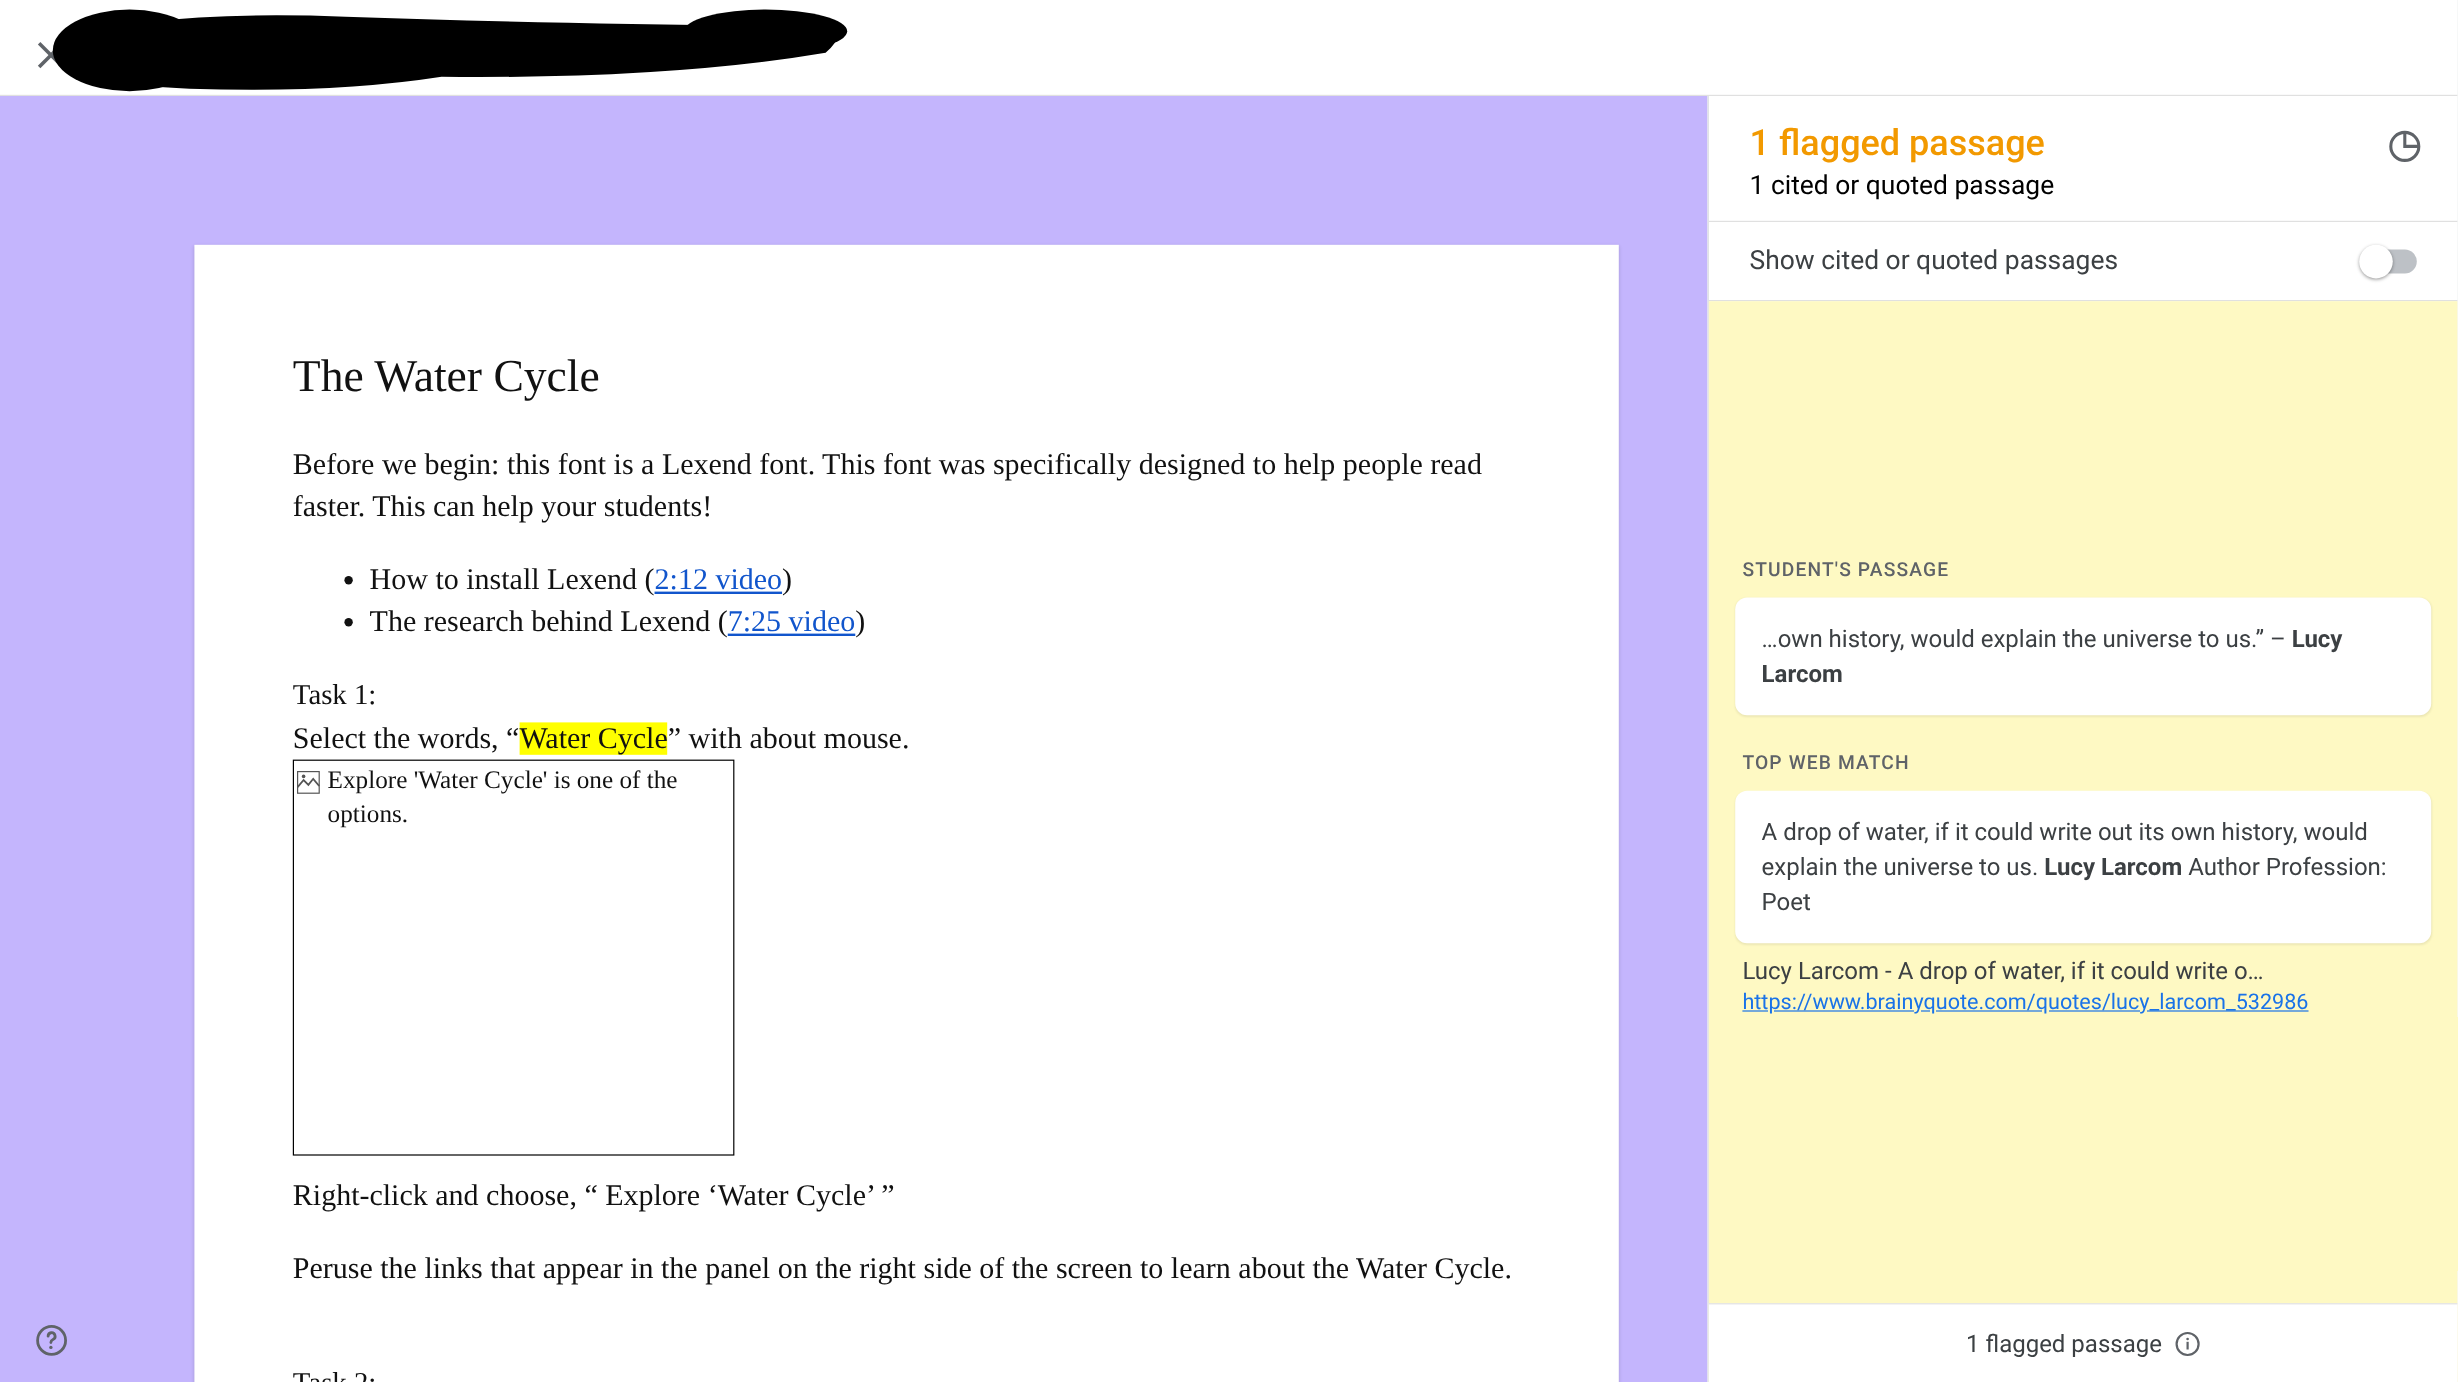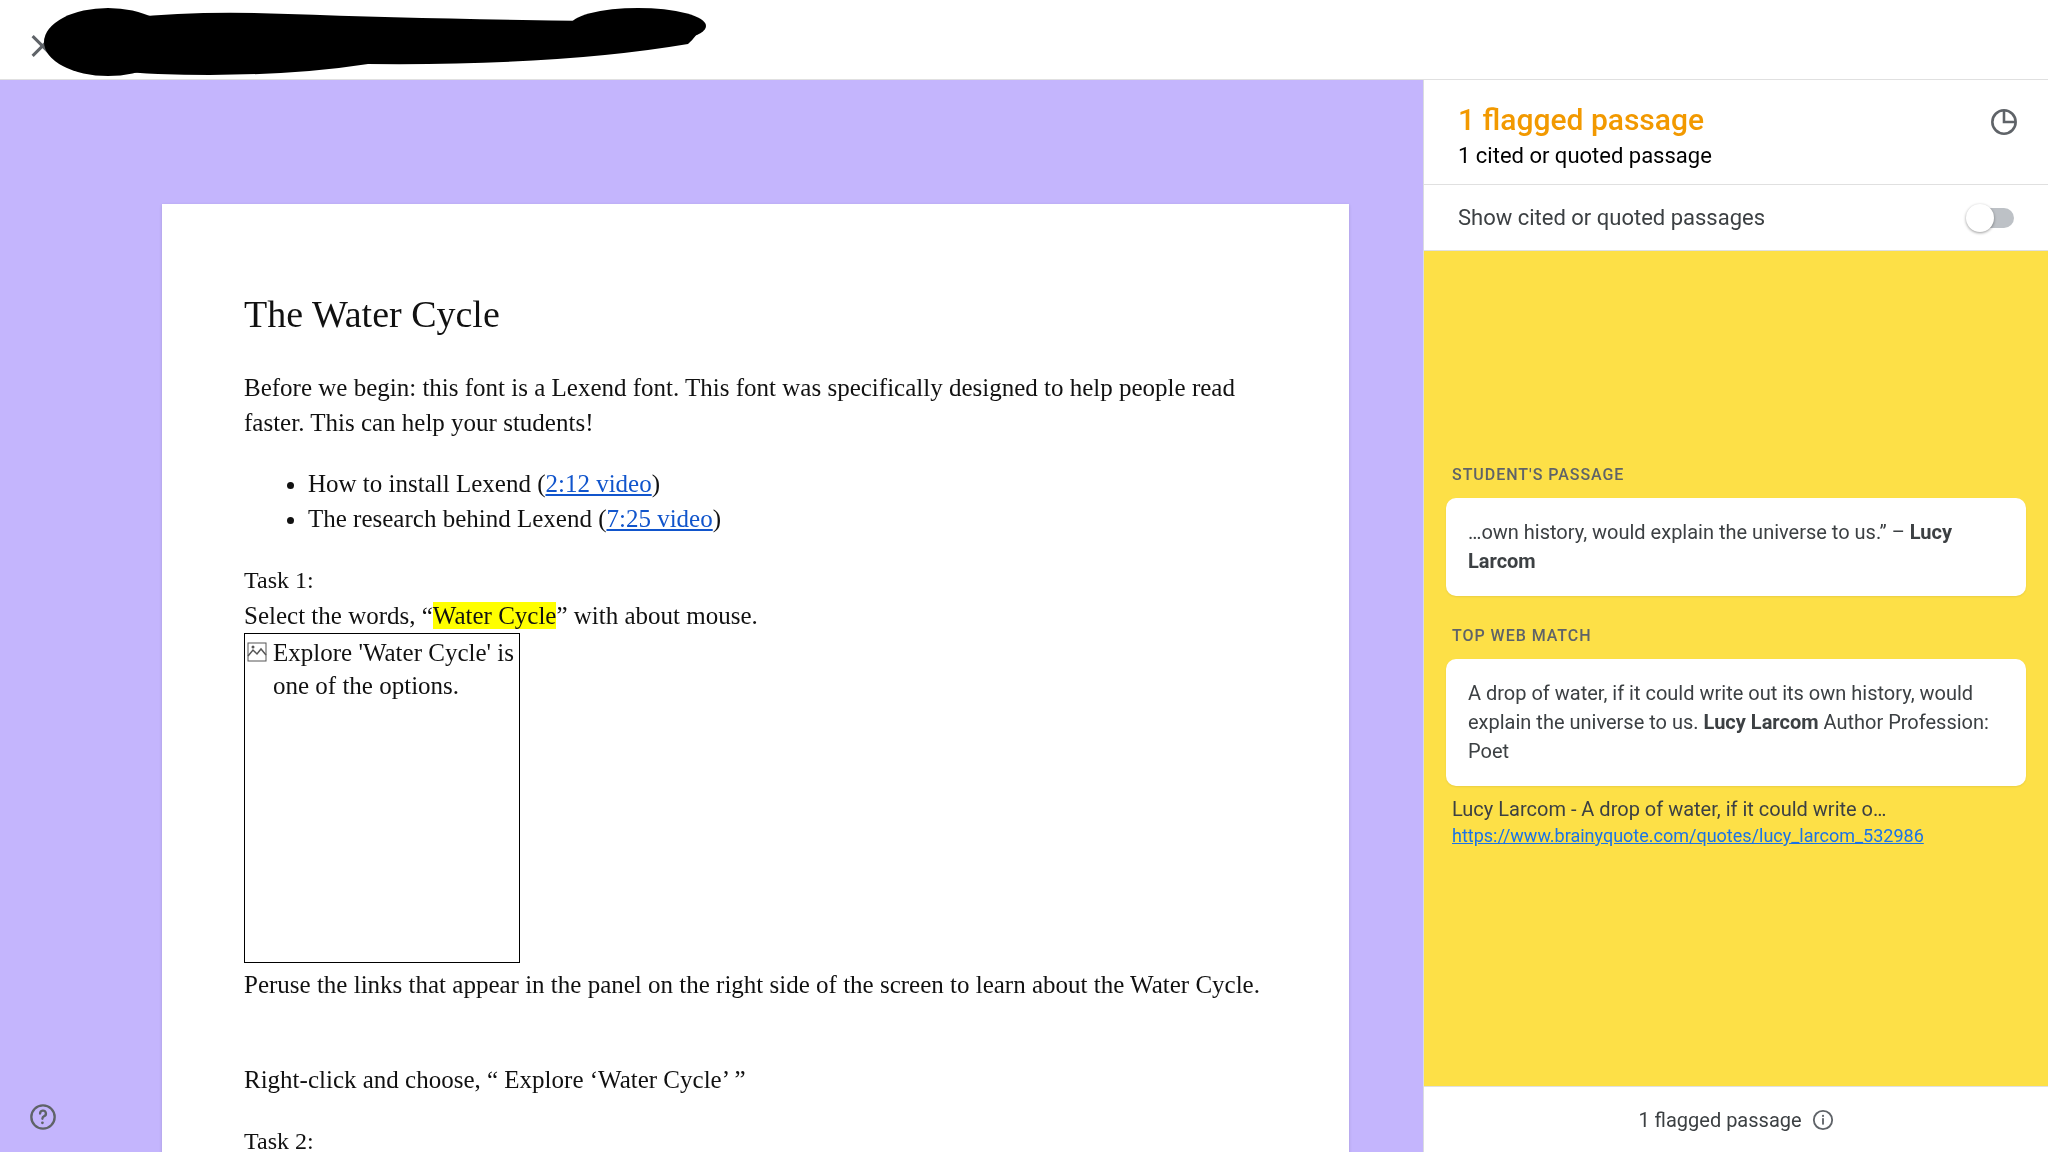--- a/index.html
+++ b/index.html
@@ -15,34 +15,34 @@
   .body { flex:1; display:flex; }
   .stage { flex:1; position:relative; background:#c4b5fd; overflow:hidden; }
   .page { position:absolute; left:162px; top:124px; width:1187px; min-height:1040px; background:#fff; box-shadow: 0 1px 3px rgba(0,0,0,0.15); padding: 88px 82px 60px 82px; font-family: Georgia, "Times New Roman", serif; color:#111; }
   .page h1 { font-size: 38px; font-weight: 400; margin-bottom: 34px; }
   .page p  { font-size: 25px; line-height: 1.4; margin-bottom: 26px; }
   .page ul { margin: 0 0 26px 64px; }
   .page li { font-size: 25px; line-height: 1.4; }
   .page a  { color:#1155cc; text-decoration: underline; }
   .task-label { font-weight:400; font-size:24px; }
   .hl { background:#ffff00; }
-  .imgbox { width:276px; height:330px; border:1px solid #000; position:relative; font-size:25px; line-height:1.35; margin-bottom:4px; }
+  .imgbox { width:368px; height:330px; border:1px solid #000; position:relative; font-size:21px; line-height:1.35; margin-bottom:16px; }
   .imgbox-inner { position:absolute; top:2px; left:2px; right:2px; display:flex; align-items:flex-start; gap:6px; }
   .broken-icon { width:20px; height:20px; flex-shrink:0; margin-top:6px; }
   .help-btn { position:absolute; left:28px; bottom:20px; width:30px; height:30px; border-radius:50%; color:#5f6368; display:flex; align-items:center; justify-content:center; }
 
   .panel { width:625px; background:#fff; border-left:1px solid #dadce0; display:flex; flex-direction:column; position:relative; }
   .panel-head { padding: 22px 34px 16px 34px; border-bottom:1px solid #e0e0e0; position:relative; }
   .flag-title { font-size:30px; color:#f29900; font-weight:500; margin-bottom:6px; }
   .flag-sub   { font-size:22px; color:#000000; }
   .pie-icon   { position:absolute; right:30px; top:28px; width:28px; height:28px; }
   .panel-row  { padding: 20px 34px; border-bottom:1px solid #e0e0e0; display:flex; align-items:center; justify-content:space-between; font-size:22px; color:#3c4043; }
   .switch { width:46px; height:20px; border-radius:10px; background:#bdc1c6; position:relative; }
   .switch::after{ content:""; position:absolute; left:-2px; top:-4px; width:28px; height:28px; border-radius:50%; background:#fff; box-shadow:0 1px 3px rgba(0,0,0,.4); }
-  .panel-body { flex:1; background:#fde047; padding: 46px 22px; overflow:auto; }
+  .panel-body { flex:1; background:#fef9c3; padding: 46px 22px; overflow:auto; }
   .sec-label { font-size:16px; letter-spacing: .06em; color:#5f6368; margin: 0 6px 14px 6px; font-weight:500; }
   .card { background:#fff; border-radius:10px; padding:20px 22px; font-size:20px; color:#3c4043; line-height:1.45; box-shadow: 0 1px 2px rgba(0,0,0,.08); margin-bottom: 30px; }
   .card b { font-weight:700; }
   .src-title { font-size:20px; color:#3c4043; margin:0 6px 4px 6px; white-space:nowrap; overflow:hidden; text-overflow:ellipsis; }
   .src-url   { font-size:18px; color:#1a73e8; margin:0 6px; white-space:nowrap; overflow:hidden; text-overflow:ellipsis; }
   .panel-foot { position:absolute; bottom:0; left:0; right:0; background:#fff; border-top:1px solid #e0e0e0; height:66px; display:flex; align-items:center; justify-content:center; gap:10px; font-size:20px; color:#3c4043; }
   .info-icon { width:22px; height:22px; color:#5f6368; }
 </style>
 </head>
 <body>
@@ -82,22 +82,22 @@
           <div class="imgbox-inner">
             <svg class="broken-icon" viewBox="0 0 20 20">
               <rect x="1" y="1" width="18" height="18" fill="none" stroke="#555" stroke-width="1"></rect>
               <polyline points="1,14 6,8 10,12 14,7 19,13" fill="none" stroke="#555" stroke-width="1.5"></polyline>
               <circle cx="6" cy="5" r="1.5" fill="#555"></circle>
             </svg>
             <span>Explore 'Water Cycle' is one of the options.</span>
           </div>
         </div>
 
+        <p style="margin-bottom:26px;">Right-click and choose, “ Explore ‘Water Cycle’ ”</p>
         <p style="margin-bottom:60px;">Peruse the links that appear in the panel on the right side of the screen to learn about the Water Cycle.</p>
-        <p style="margin-bottom:26px;">Right-click and choose, “ Explore ‘Water Cycle’ ”</p>
 
         <div style="font-size:25px; line-height:1.4;">
           <span class="task-label">Task 2:</span><br>
           
         </div>
       </div>
 
       <div class="help-btn">
         <svg width="28" height="28" viewBox="0 0 24 24">
           <circle cx="12" cy="12" r="10" fill="none" stroke="#5f6368" stroke-width="2"></circle>

